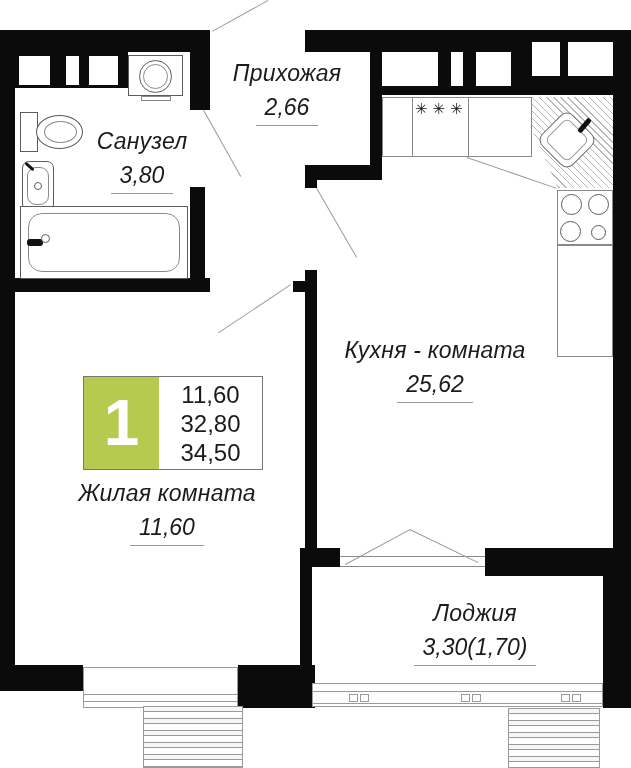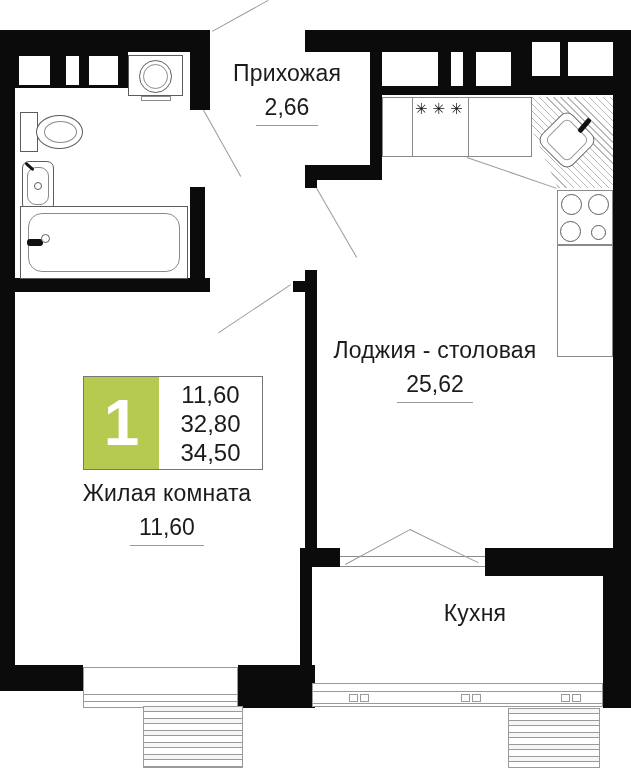--- a/index.html
+++ b/index.html
@@ -5,21 +5,21 @@
   html,body{margin:0;padding:0;background:#fff;}
   .plan{
     position:relative;width:631px;height:768px;background:#ffffff;overflow:hidden;
     font-family:"Liberation Sans", sans-serif;color:#1b1b1b;
   }
   .wall{position:absolute;background:#0b0b0b;}
   .shaft{position:absolute;background:#ffffff;}
   .fixture{position:absolute;background:#ffffff;border:1.5px solid #5c5c5c;box-sizing:border-box;}
   .thin{border-width:1px;border-color:#8a8a8a;}
   .swing{position:absolute;height:1px;background:#9a9a9a;transform-origin:0 0;}
-  .room-label{position:absolute;display:flex;flex-direction:column;align-items:center;gap:7px;text-align:left;}
+  .room-label{position:absolute;display:flex;flex-direction:column;align-items:center;gap:7px;text-align:left;font-style:italic;}
   .room-name{font-size:23px;letter-spacing:.2px;}
   .room-area{font-size:23px;border-bottom:1px solid #9a9a9a;padding:0 9px 4px 9px;}
   .counter{position:absolute;background:#fff;border:1px solid #8a8a8a;box-sizing:border-box;}
   .circle{position:absolute;border:1.5px solid #5c5c5c;border-radius:50%;background:#fff;box-sizing:border-box;}
   .hatch{
     position:absolute;
     background:repeating-linear-gradient(45deg,#ffffff 0 4px,#b9b9b9 4px 5px);
   }
   .glazing{position:absolute;background:#fff;border:1px solid #9a9a9a;box-sizing:border-box;}
   .gline{position:absolute;left:0;right:0;height:1px;background:#9a9a9a;}
@@ -141,33 +141,38 @@
   </div>
 
   <div class="stripe-panel" style="left:143px;top:706px;width:100px;height:62px"></div>
   <div class="stripe-panel" style="left:508px;top:708px;width:92px;height:60px"></div>
 
   <div class="room-label" style="left:207px;top:60px;width:160px">
     <span class="room-name">Прихожая</span>
     <span class="room-area">2,66</span>
   </div>
 
+  <div class="room-label" style="left:62px;top:128px;width:160px">
+    <span class="room-name">Санузел</span>
+    <span class="room-area">3,80</span>
+  </div>
 
   <div class="room-label" style="left:325px;top:337px;width:220px">
-    <span class="room-name">Лоджия - столовая</span>
+    <span class="room-name">Кухня - комната</span>
     <span class="room-area">25,62</span>
   </div>
 
   <div class="room-label" style="left:62px;top:480px;width:210px">
     <span class="room-name">Жилая комната</span>
     <span class="room-area">11,60</span>
   </div>
 
   <div class="room-label" style="left:365px;top:600px;width:220px">
-    <span class="room-name">Кухня</span>
+    <span class="room-name">Лоджия</span>
+    <span class="room-area">3,30(1,70)</span>
   </div>
 
   <div class="badge">
     <div class="badge-count" id="badge-count" style="background: rgb(181, 202, 78);">1</div>
     <div class="badge-values">
       <span>11,60</span>
       <span>32,80</span>
       <span>34,50</span>
     </div>
   </div>

